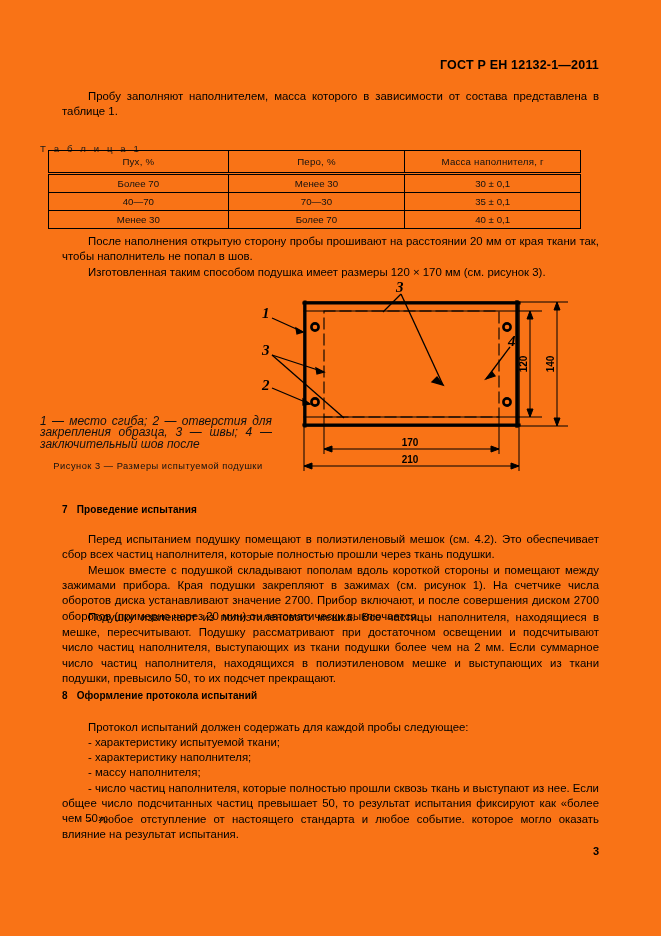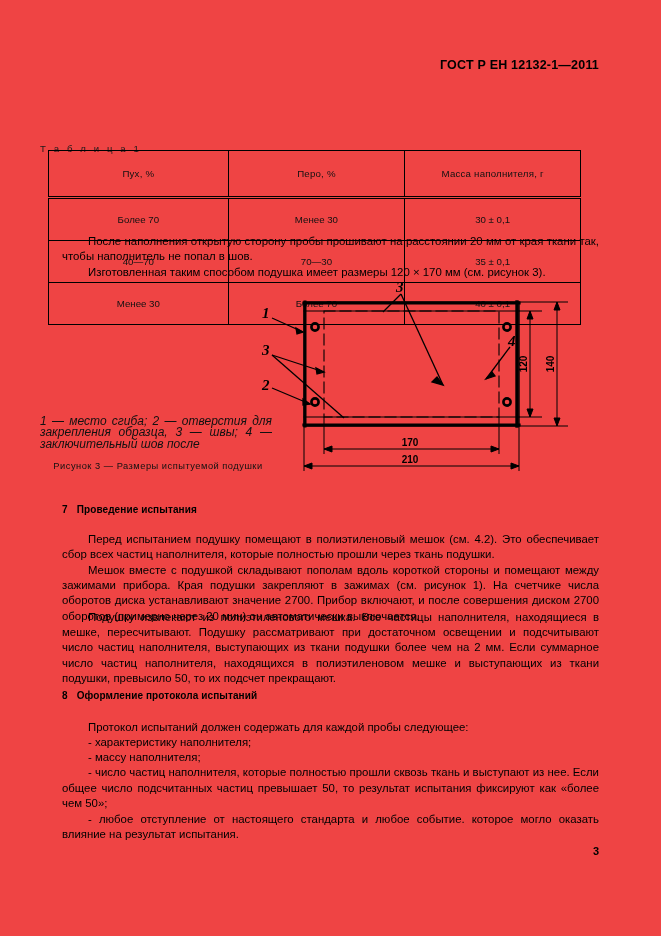--- a/index.html
+++ b/index.html
@@ -9,21 +9,21 @@
     background: #ffffff;
   }
   body {
     font-family: "Liberation Sans", sans-serif;
     color: #000000;
   }
   .page {
     position: relative;
     width: 661px;
     height: 936px;
-    background: #ef4444;
+    background: #f97316;
     overflow: hidden;
     box-sizing: border-box;
   }
 
   
   .header {
     position: absolute;
     top: 58px;
     right: 62px;
     font-size: 12.5px;
@@ -61,21 +61,21 @@
     left: 48px;
     top: 150px;
     width: 533px;
     border-collapse: collapse;
     font-size: 9.7px;
   }
   table.data th,
   table.data td {
     border: 1px solid #000;
     text-align: center;
-    padding: 12px;
+    padding: 0;
     height: 17px;
     font-weight: normal;
     color: #111;
   }
   table.data thead th {
     height: 21px;
     border-bottom: 3px double #000;
     letter-spacing: 0.2px;
   }
   table.data col.c1 { width: 180px; }
@@ -168,20 +168,21 @@
     text-indent: 26px;
   }
 </style>
 </head>
 <body>
 
 <div class="page">
 
   <div class="header">ГОСТ Р ЕН 12132-1—2011</div>
 
+  <div class="body-text indent" id="p-intro">Пробу заполняют наполнителем, масса которого в зависимости от состава представлена в таблице 1.</div>
 
   <div class="table-label">Т а б л и ц а  1</div>
 
   <table class="data">
     <colgroup>
       <col class="c1">
         <col class="c2">
         <col class="c3">
     </colgroup>
     <thead>
@@ -314,20 +315,21 @@
   <div class="body-text indent" id="p-7a">Перед испытанием подушку помещают в полиэтиленовый мешок (см. 4.2). Это обеспечивает сбор всех частиц наполнителя, которые полностью прошли через ткань подушки.</div>
   <div class="body-text indent" id="p-7b">Мешок вместе с подушкой складывают пополам вдоль короткой стороны и помещают между зажимами прибора. Края подушки закрепляют в зажимах (см. рисунок 1). На счетчике числа оборотов диска устанавливают значение 2700. Прибор включают, и после совершения диском 2700 оборотов (примерно через 20 мин) он автоматически выключается.</div>
   <div class="body-text indent" id="p-7c">Подушку извлекают из полиэтиленового мешка. Все частицы наполнителя, находящиеся в мешке, пересчитывают. Подушку рассматривают при достаточном освещении и подсчитывают число частиц наполнителя, выступающих из ткани подушки более чем на 2 мм. Если суммарное число частиц наполнителя, находящихся в полиэтиленовом мешке и выступающих из ткани подушки, превысило 50, то их подсчет прекращают.</div>
 
   <div class="heading" id="h-8">
     <span class="num">8</span><span>Оформление протокола испытаний</span>
   </div>
   <div class="body-text indent" id="p-8intro">Протокол испытаний должен содержать для каждой пробы следующее:</div>
 
   <div class="list-lines" id="list-8">
+    <span class="li">- характеристику испытуемой ткани;</span>
     <span class="li">- характеристику наполнителя;</span>
     <span class="li">- массу наполнителя;</span>
     <span class="li wrap">- число частиц наполнителя, которые полностью прошли сквозь ткань и выступают из нее. Если общее число подсчитанных частиц превышает 50, то результат испытания фиксируют как «более чем 50»;</span>
   </div>
 
   <div class="body-text indent" id="p-8last">- любое отступление от настоящего стандарта и любое событие. которое могло оказать влияние на результат испытания.</div>
 
   <div class="page-number">3</div>
 
 </div>

